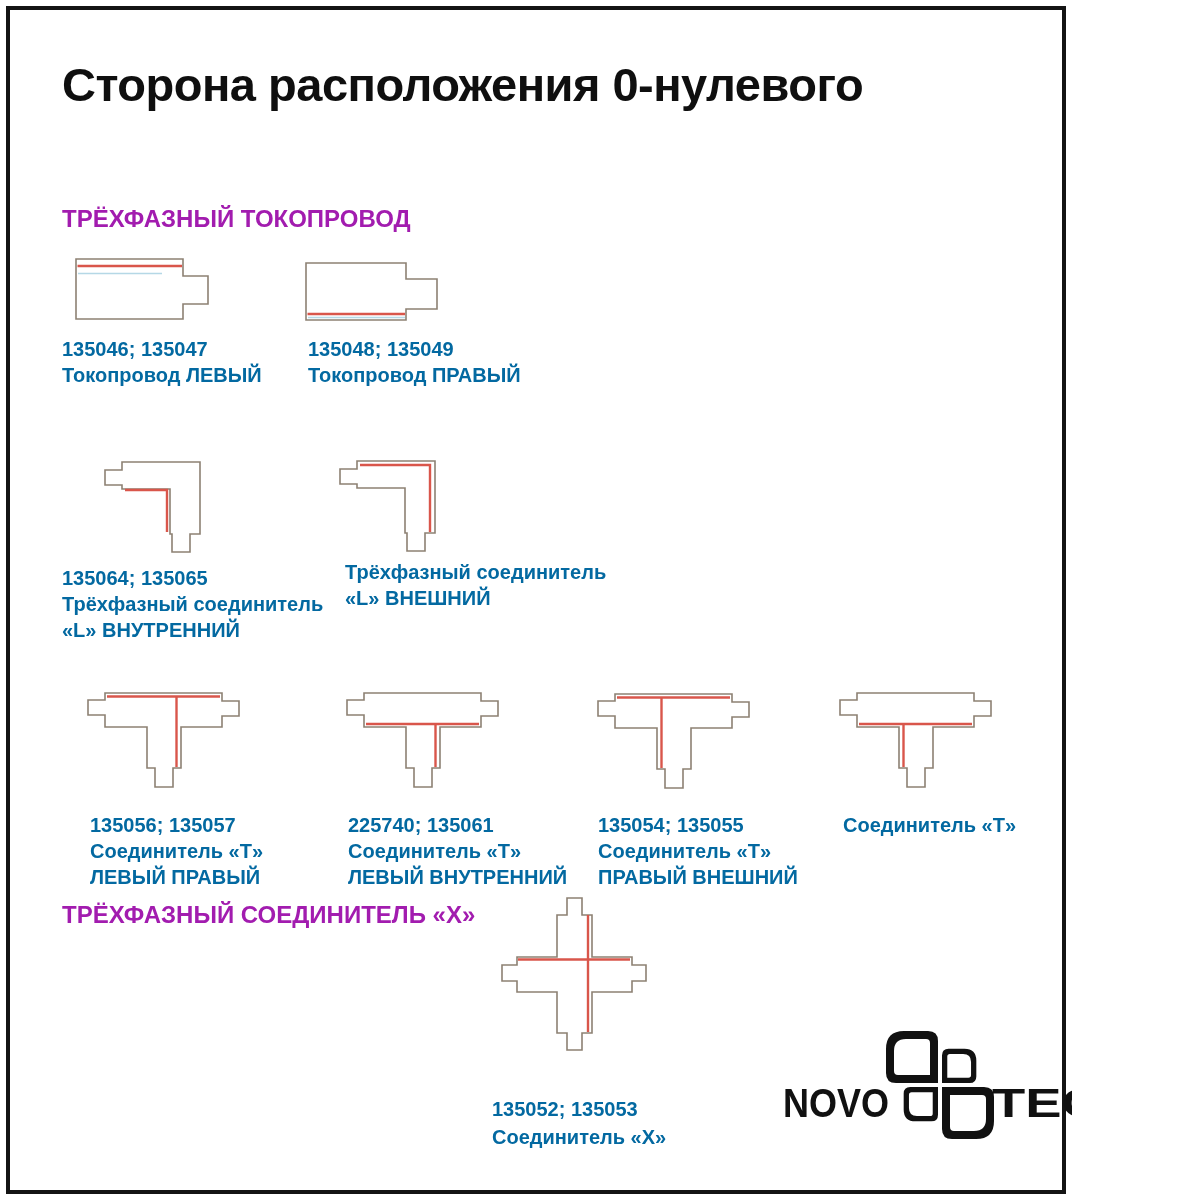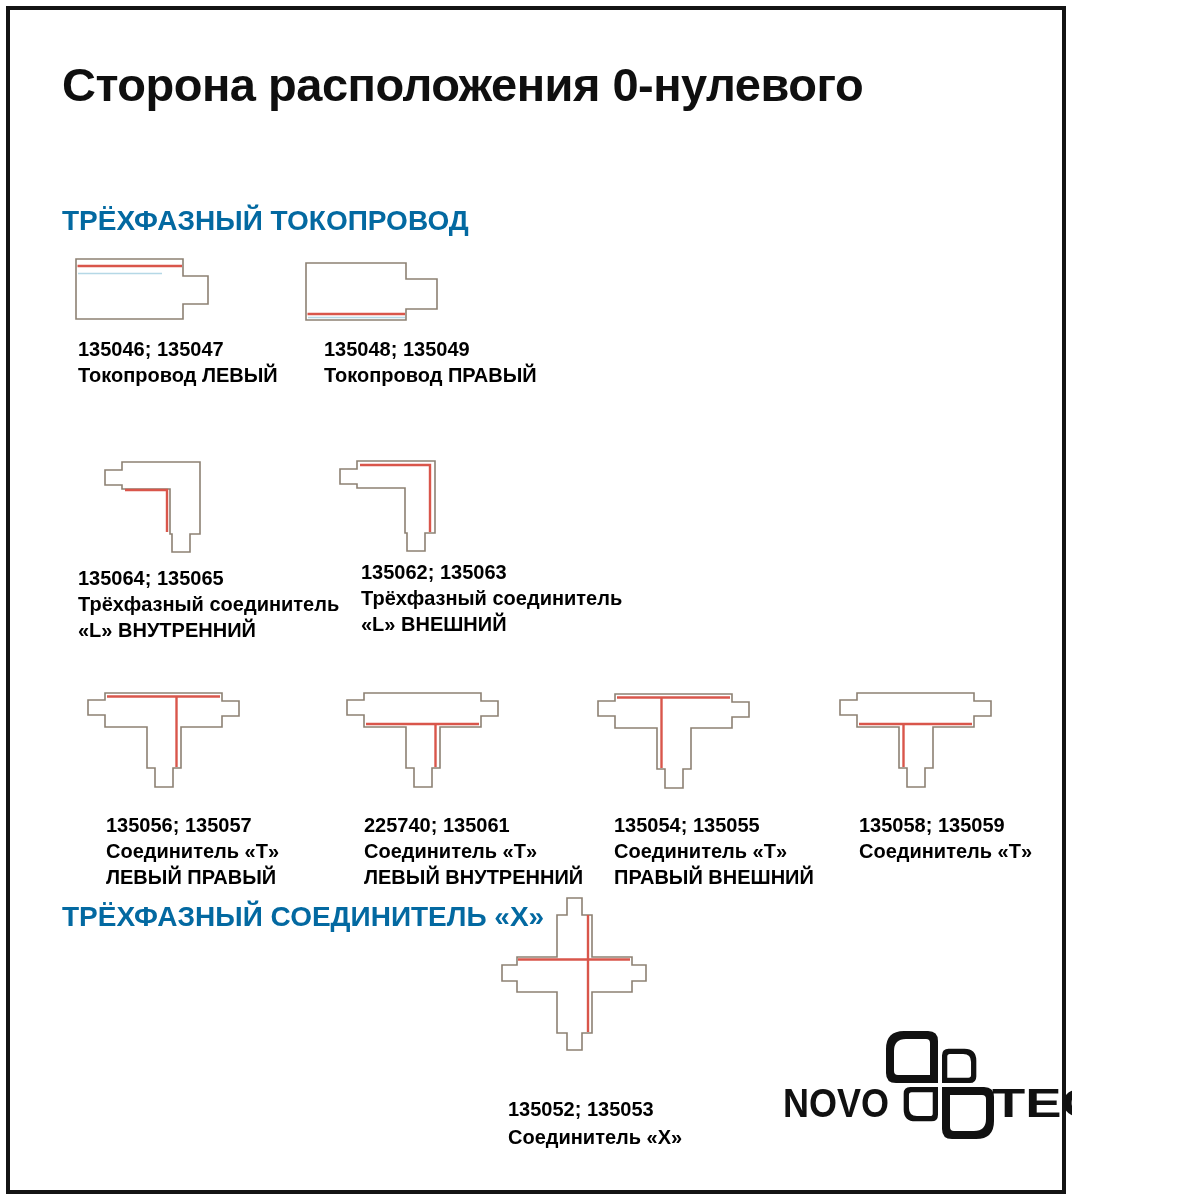--- a/index.html
+++ b/index.html
@@ -5,22 +5,22 @@
   html,body{margin:0;padding:0;background:#ffffff;}
   #page{
     position:relative;width:1072px;height:1200px;background:#ffffff;overflow:hidden;
     font-family:"Liberation Sans",sans-serif;color:#1c1c1c;
   }
   .frame{position:absolute;left:6px;top:6px;right:6px;bottom:6px;border:4px solid #141414;}
   .title{
     position:absolute;left:62px;top:54px;font-size:47px;line-height:61px;
     font-weight:bold;letter-spacing:-0.5px;color:#0f0f0f;white-space:nowrap;
   }
-  .sec-h{position:absolute;font-size:28px;font-weight:bold;color:#0369a1;white-space:nowrap;}
-  .plabel{position:absolute;font-size:20px;line-height:26px;font-weight:bold;white-space:nowrap;color:#000000;margin-left:16px;}
+  .sec-h{position:absolute;font-size:24px;font-weight:bold;color:#a21caf;white-space:nowrap;}
+  .plabel{position:absolute;font-size:20px;line-height:26px;font-weight:bold;white-space:nowrap;color:#0369a1;}
   svg.diag{position:absolute;}
   .track{fill:#ffffff;stroke:#8d8173;stroke-width:1.6;stroke-linejoin:miter;}
   .neutral{stroke:#d9564b;stroke-width:2.4;fill:none;}
   .neutral-pl{stroke:#d9564b;stroke-width:2.4;fill:none;stroke-linejoin:miter;}
   .phase{stroke:#b5d8e6;stroke-width:1.6;fill:none;}
   svg.logo{position:absolute;left:779px;top:1024px;}
   svg.logo text{font-family:"Liberation Sans",sans-serif;font-weight:bold;font-size:41px;fill:#111111;}
   .petal{fill:#111111;fill-rule:evenodd;}
 </style>
 </head>
@@ -66,21 +66,20 @@
     <polygon class="track" points="17,0 95,0 95,72 85,72 85,90 67,90 67,72 65,72 65,27 17,27 17,23 0,23 0,8 17,8"></polygon>
     <polyline class="neutral-pl" points="20,4 90,4 90,71"></polyline>
   </svg>
 
   <div class="plabel" style="left:62px;top:565px">
     <div>135064; 135065</div>
     <div>Трёхфазный соединитель</div>
     <div>«L» ВНУТРЕННИЙ</div>
   </div>
   <div class="plabel" style="left:345px;top:559px">
-    <div>135062; 135063</div>
     <div>Трёхфазный соединитель</div>
     <div>«L» ВНЕШНИЙ</div>
   </div>
 
 
   <svg class="diag" style="left:86px;top:691px" width="155" height="98" viewBox="-2 -2 155 98">
     <polygon class="track" points="17,0 134,0 134,8 151,8 151,23 134,23 134,34 93,34 93,75 85,75 85,94 67,94 67,75 59,75 59,34 17,34 17,22 0,22 0,7 17,7"></polygon>
     <line class="neutral" x1="19" y1="3.5" x2="132" y2="3.5"></line>
     <line class="neutral" x1="88.5" y1="3.5" x2="88.5" y2="74"></line>
   </svg>
@@ -112,21 +111,20 @@
     <div>225740; 135061</div>
     <div>Соединитель «Т»</div>
     <div>ЛЕВЫЙ ВНУТРЕННИЙ</div>
   </div>
   <div class="plabel" style="left:598px;top:812px">
     <div>135054; 135055</div>
     <div>Соединитель «Т»</div>
     <div>ПРАВЫЙ ВНЕШНИЙ</div>
   </div>
   <div class="plabel" style="left:843px;top:812px">
-    <div>135058; 135059</div>
     <div>Соединитель «Т»</div>
   </div>
 
   <div class="sec-h" style="left:62px;top:901px">ТРЁХФАЗНЫЙ СОЕДИНИТЕЛЬ «Х»</div>
 
   <svg class="diag" style="left:500px;top:896px" width="148" height="156" viewBox="-2 -2 148 156">
     <polygon class="track" points="65,0 80,0 80,17 90,17 90,59 130,59 130,67 144,67 144,83 130,83 130,94 90,94 90,135 80,135 80,152 65,152 65,135 55,135 55,94 15,94 15,83 0,83 0,67 15,67 15,59 55,59 55,17 65,17"></polygon>
     <line class="neutral" x1="16" y1="61.5" x2="128" y2="61.5"></line>
     <line class="neutral" x1="86" y1="17" x2="86" y2="134"></line>
   </svg>

